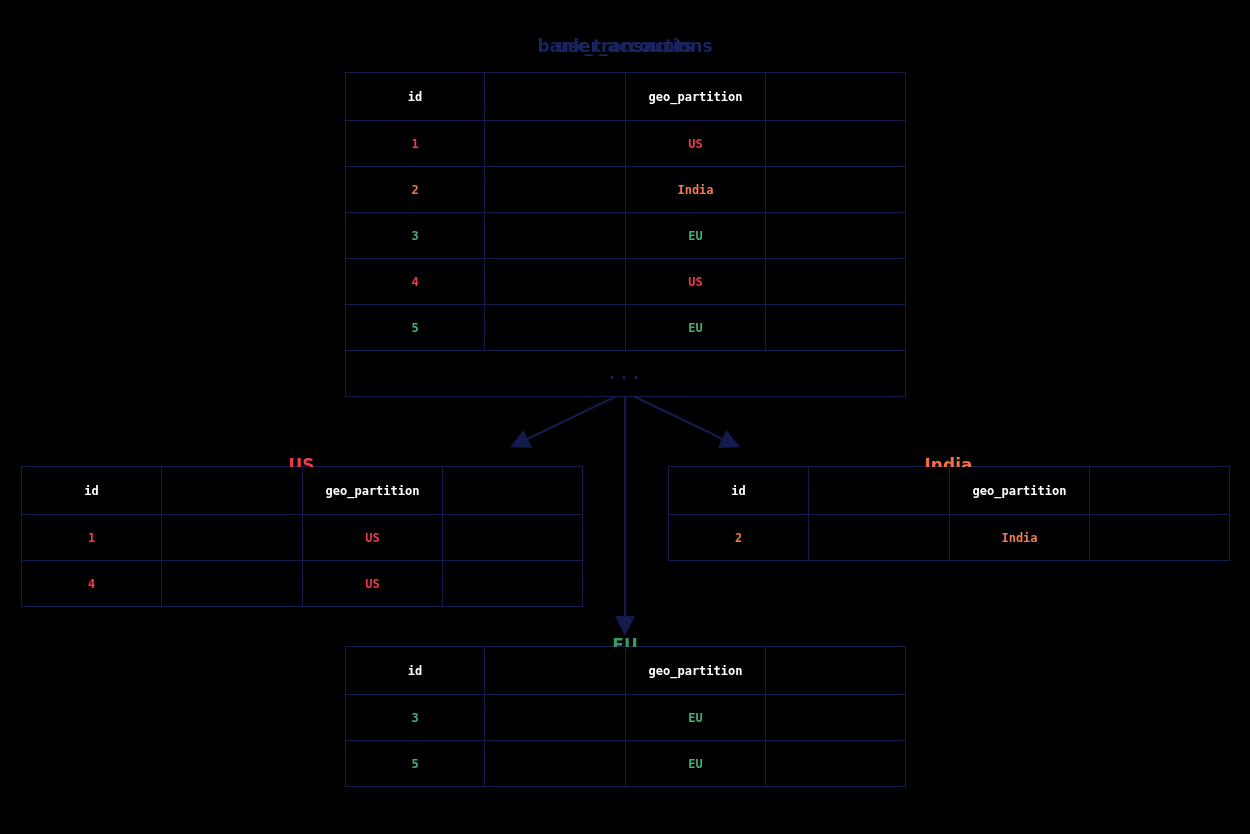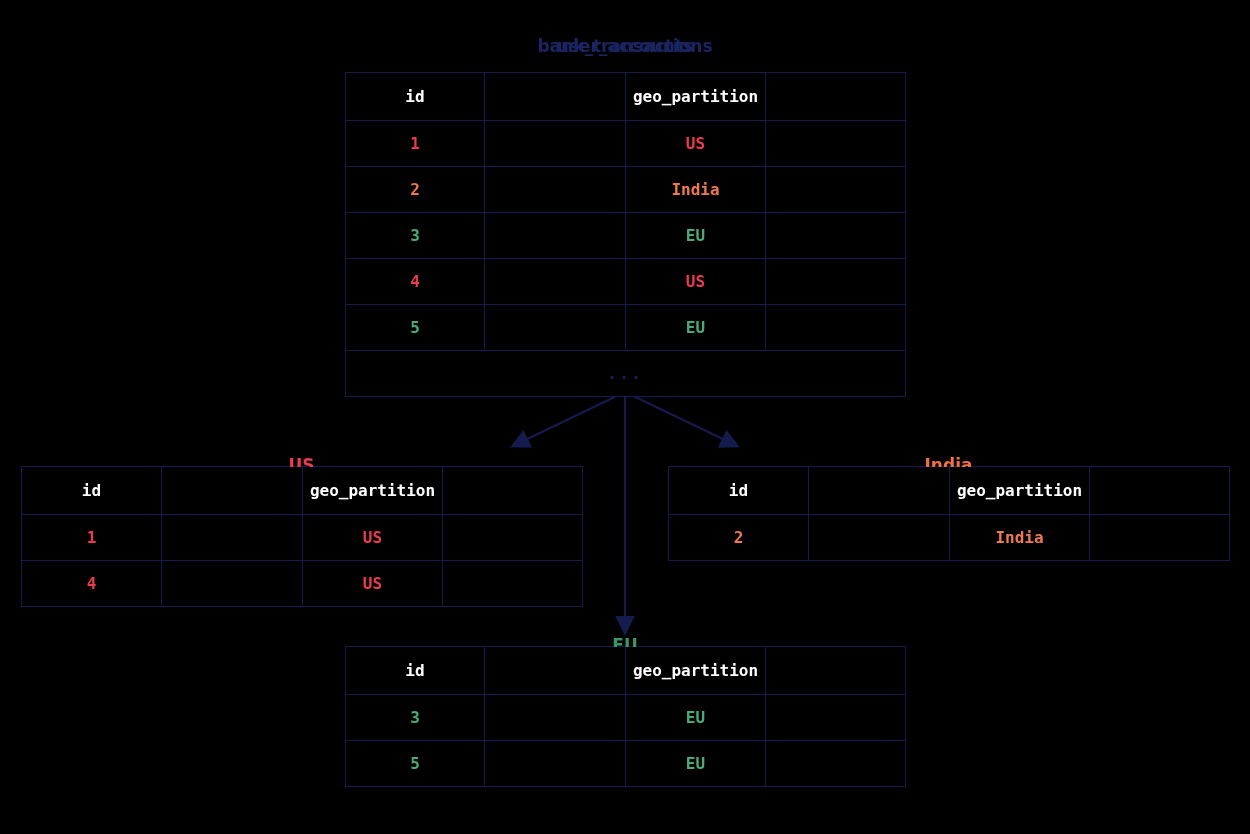--- a/index.html
+++ b/index.html
@@ -72,21 +72,21 @@
     background: #000000;
   }
   table.grid td,
   table.grid th {
     border: 1px solid #141b4d;
     height: 45px;
     padding: 0;
     text-align: center;
     vertical-align: middle;
     font-family: "DejaVu Sans Mono", "Liberation Mono", monospace;
-    font-size: 16px;
+    font-size: 12px;
     font-weight: bold;
     background: #000000;
   }
   table.grid th {
     color: #ffffff;
     height: 47px;
   }
   table.grid tr.ellipsis-row td {
     color: #1b2566;
     letter-spacing: 3px;

